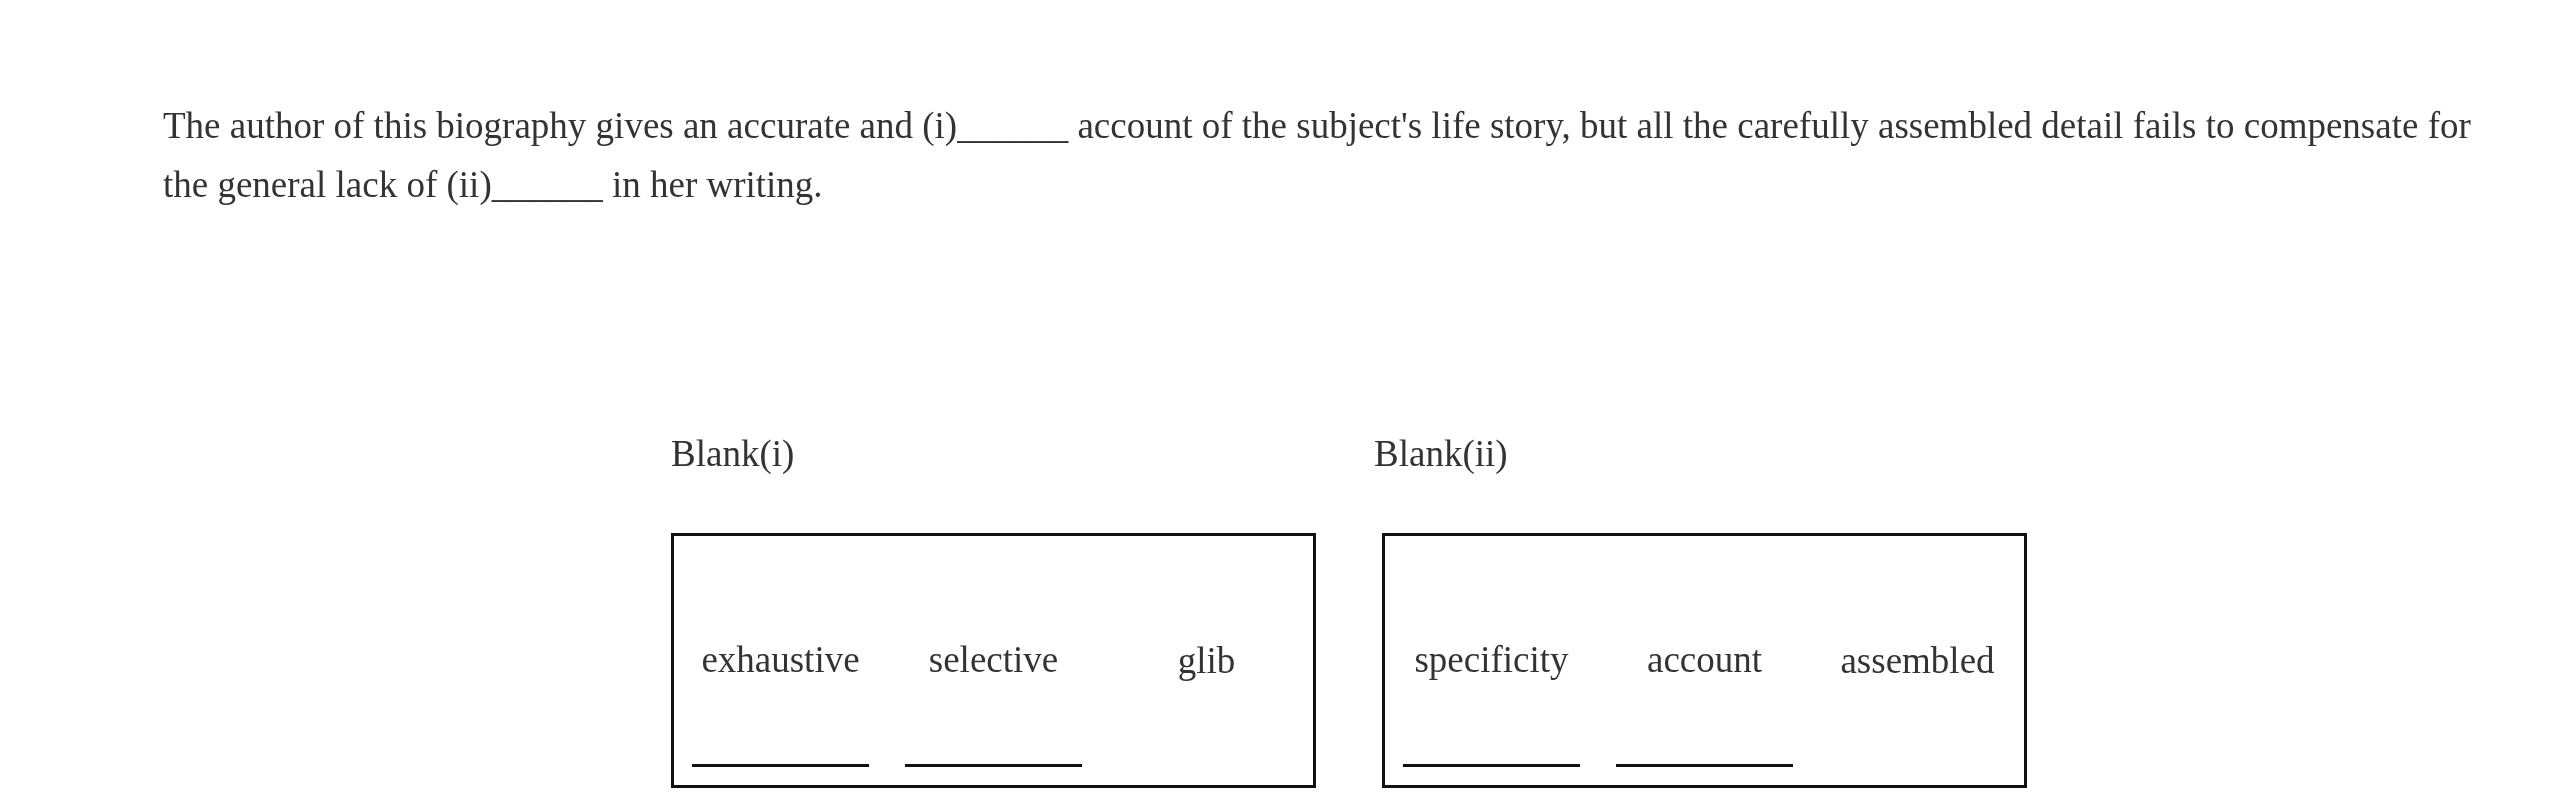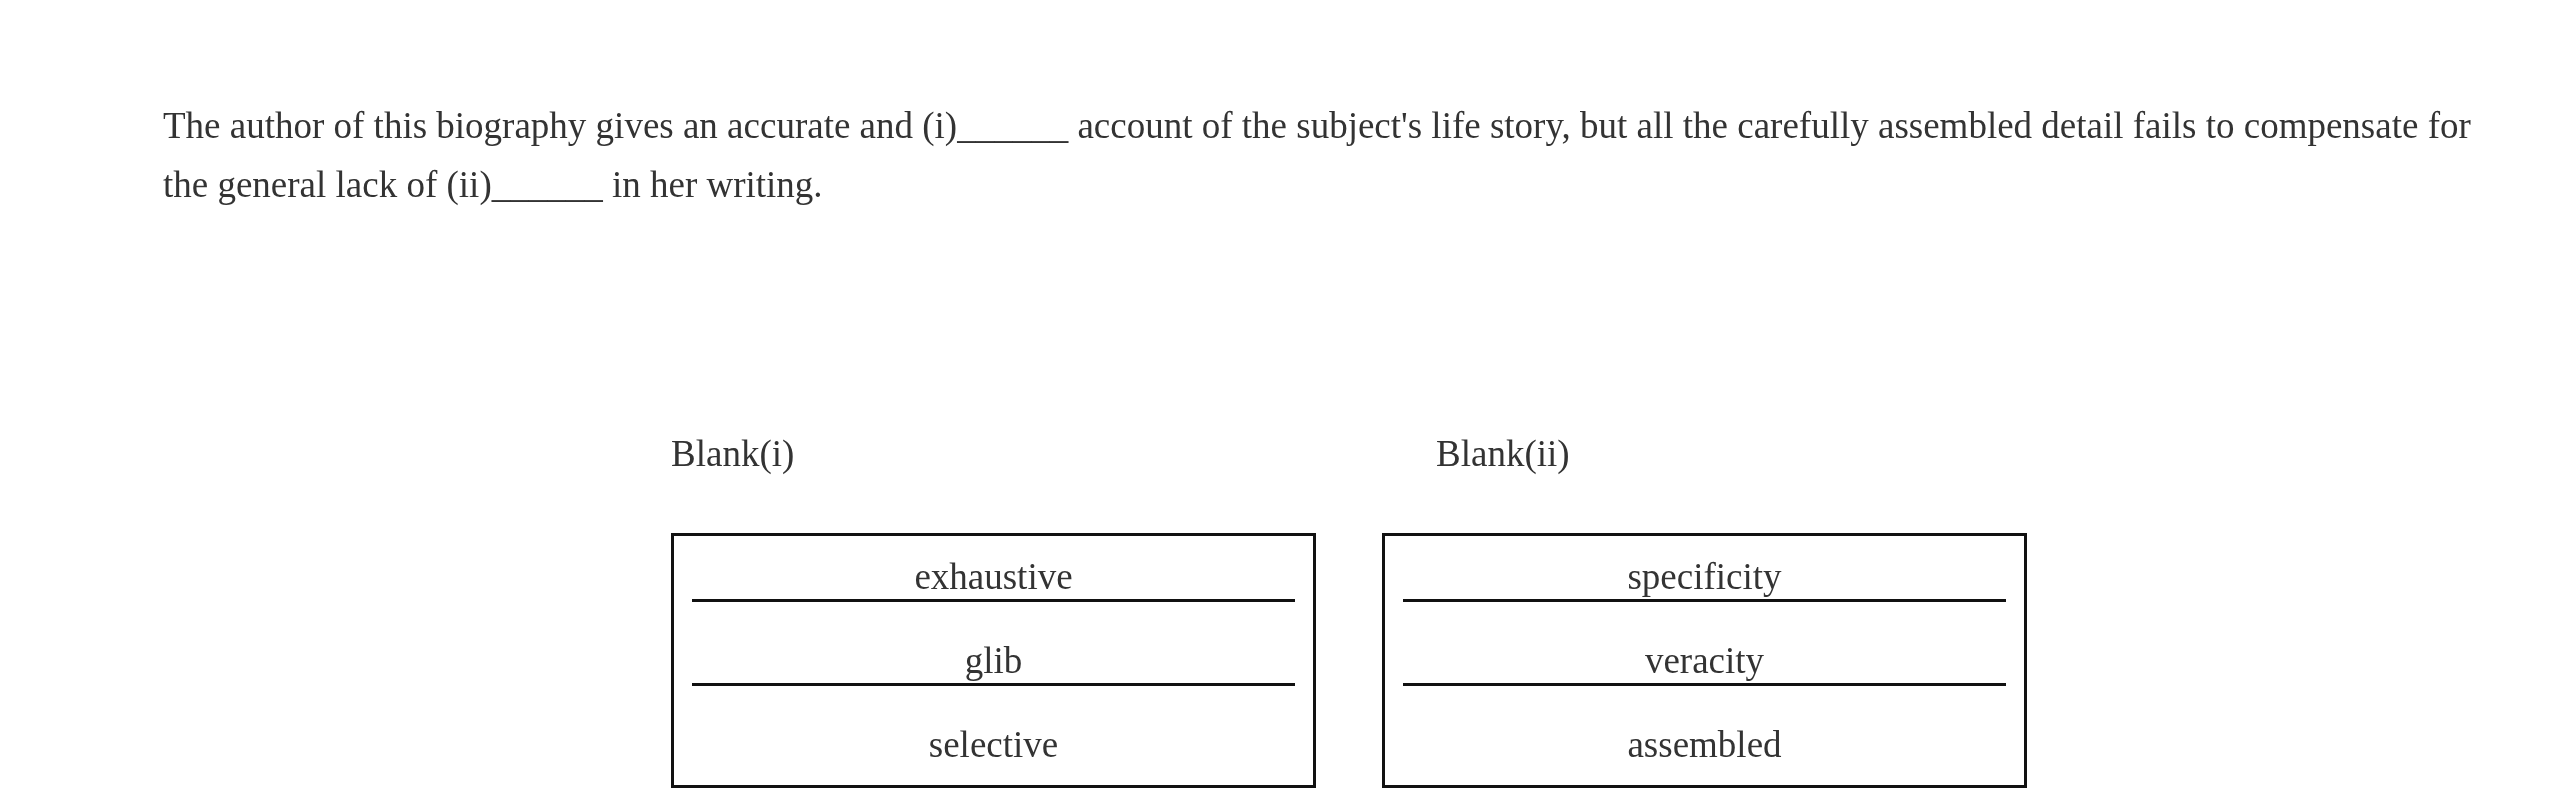--- a/index.html
+++ b/index.html
@@ -29,30 +29,30 @@
   .blank-label {
     position: absolute;
     top: 379px;
     width: 645px;
     text-align: left;
     font-size: 37px;
     line-height: 42px;
     color: var(--text-color);
   }
   .blank-label.col-1 { left: 617px; }
-  .blank-label.col-2 { left: 1382px; }
+  .blank-label.col-2 { left: 1320px; }
   .choices {
     position: absolute;
     top: 479px;
     width: 645px;
     height: 255px;
     border: 3.3px solid var(--border-color);
     background: var(--bg-color);
     display: flex;
-    flex-direction: column;
+    flex-direction: row;
   }
   .choices.col-1 { left: 617px; }
   .choices.col-2 { left: 1328px; font-family: Liberation Serif, serif; }
   .choice {
     flex: 1 1 0;
     border-bottom: 3.3px solid var(--border-color);
     display: flex;
     align-items: center;
     justify-content: center;
     font-size: 37px;
@@ -67,24 +67,24 @@
 <div>
 
   <p class="stem">The author of this biography gives an accurate and (i)______ account of the subject's life story, but all the carefully assembled detail fails to compensate for the general lack of (ii)______ in her writing.</p>
 
   <div class="blank-label col-1">Blank(i)</div>
 
   <div class="blank-label col-2">Blank(ii)</div>
 
   <div class="choices col-1">
     <div class="choice">exhaustive</div>
+    <div class="choice">selective</div>
     <div class="choice">glib</div>
-    <div class="choice">selective</div>
   </div>
 
   <div class="choices col-2">
     <div class="choice">specificity</div>
-    <div class="choice">veracity</div>
+    <div class="choice">account</div>
     <div class="choice">assembled</div>
   </div>
 
 </div>
 
 
 </body></html>

